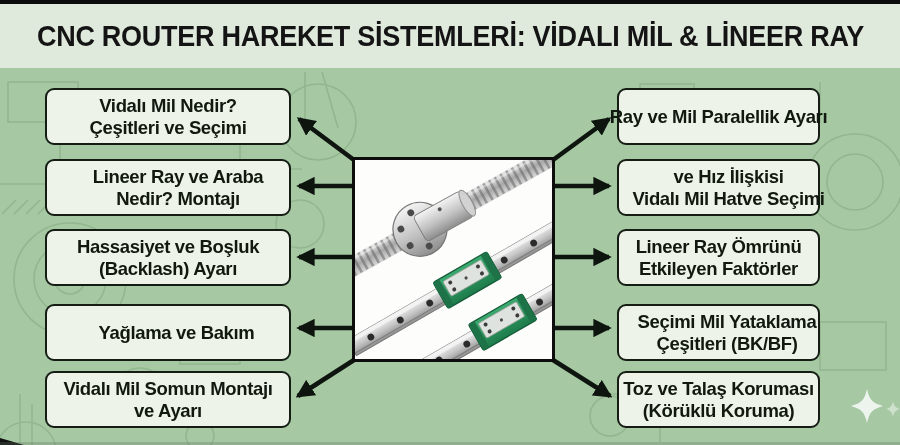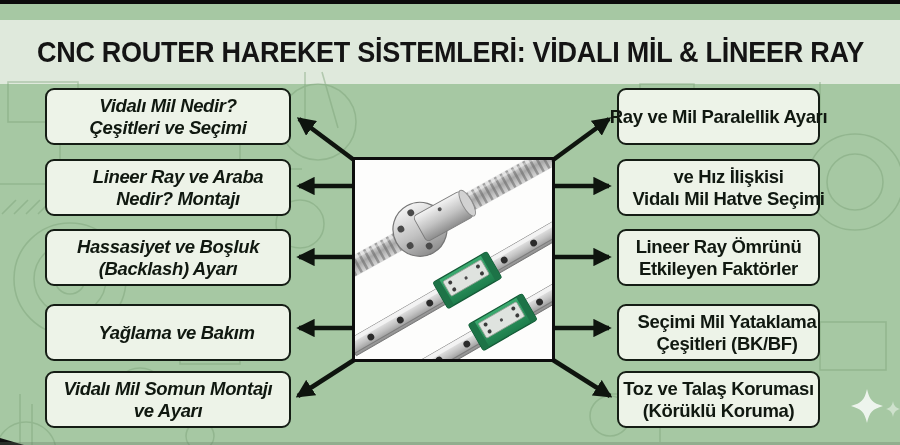--- a/index.html
+++ b/index.html
@@ -3,38 +3,38 @@
 <meta charset="utf-8">
 <style>
   html,body{margin:0;padding:0;background:#ffffff;}
   .canvas{
     position:relative;width:900px;height:445px;overflow:hidden;
     background:#a6c8a3;
     font-family:"Liberation Sans","DejaVu Sans",sans-serif;
   }
   .top-strip{position:absolute;left:0;top:0;width:900px;height:4px;background:#0b0b0b;}
   .header-band{
-    position:absolute;left:0;top:20px;width:900px;height:64px;
+    position:absolute;left:0;top:4px;width:900px;height:64px;
     background:#dfe9dc;display:flex;align-items:center;justify-content:center;
   }
   .title{
     font-size:30px;font-weight:bold;color:#141414;letter-spacing:-0.3px;
     white-space:nowrap;transform:scaleX(0.9);transform-origin:center;
   }
   .pattern-svg{position:absolute;left:0;top:64px;width:900px;height:381px;}
   .arrows-svg{position:absolute;left:0;top:0;width:900px;height:445px;}
   .topic-box{
     position:absolute;width:246px;height:57px;box-sizing:border-box;
     background:#edf3e8;border:2.5px solid #141c14;border-radius:9px;
     display:flex;flex-direction:column;align-items:center;justify-content:center;
     text-align:center;color:#101810;font-weight:bold;font-size:18.5px;
     line-height:1.16;letter-spacing:-0.35px;
   }
   .topic-box .line{display:block;white-space:nowrap;}
-  .col-left{left:45px;font-style:italic;}
+  .col-left{left:45px;}
   .col-right{left:617px;width:203px;}
   .row0{top:88px;} .row1{top:159px;padding-left:20px;} .row2{top:229px;} .row3{top:304px;padding-left:17px;} .row4{top:371px;}
   .center-frame{
     position:absolute;left:352px;top:157px;width:203px;height:205px;box-sizing:border-box;
     background:#fdfdfc;border:3px solid #0d0d0d;
   }
   .center-frame svg{position:absolute;left:0;top:0;width:100%;height:100%;}
   .sparkle-svg{position:absolute;left:845px;top:385px;width:60px;height:52px;}
   .corner-mark{
     position:absolute;left:0;bottom:0;width:24px;height:7px;background:#101010;

